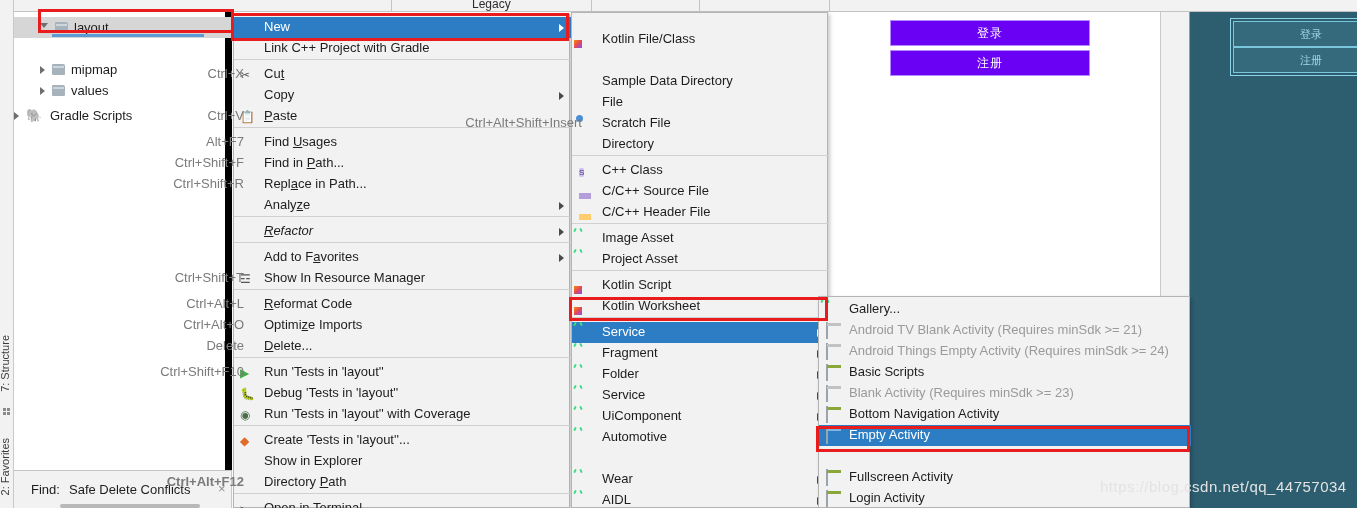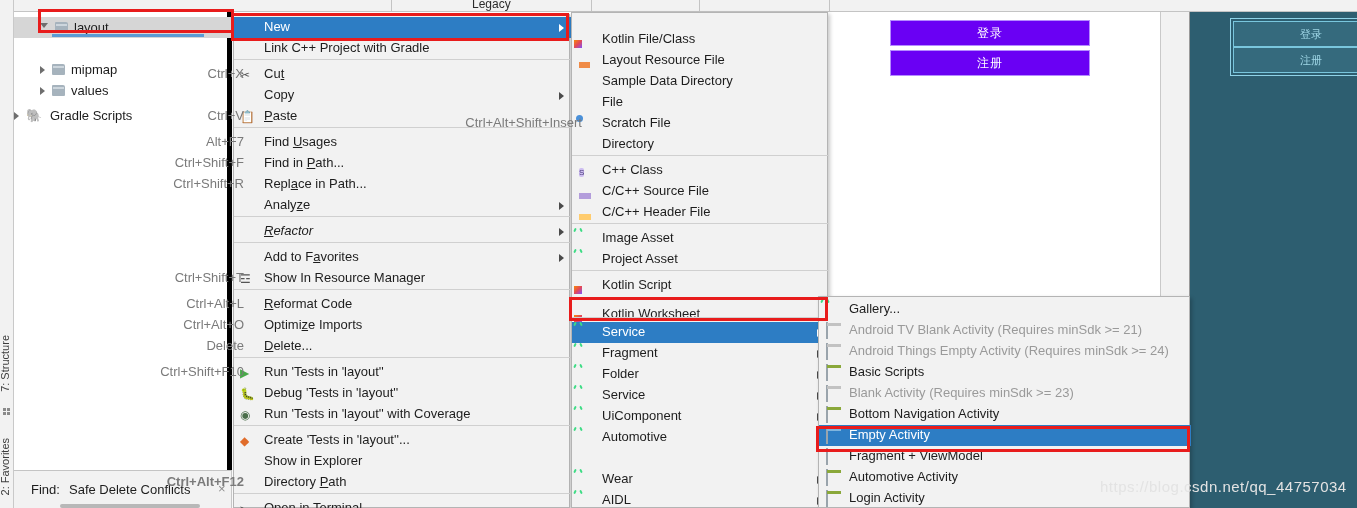--- a/index.html
+++ b/index.html
@@ -32,21 +32,21 @@
   .bp-box.b1{ top:2px; }
   .bp-box.b2{ top:28px; }
   .pane-gap{ position:absolute; left:330px; top:0; width:30px; height:508px; background:#f2f2f2; border-left:1px solid #c9c9c9; border-right:1px solid #9a9a9a; }
 
   
   .top-strip{ position:absolute; left:0; top:0; width:1357px; height:12px; background:#f2f2f2; border-bottom:1px solid #c4c4c4; }
   .top-cell{ position:absolute; top:0; height:12px; border-right:1px solid #c4c4c4; }
   .legacy-label{ position:absolute; left:472px; top:-3px; font-size:12px; color:#2b2b2b; }
 
   
-  .project-tree{ position:absolute; left:0; top:0; width:232px; height:470px; background:#ffffff; border-right:5px solid #000000;text-decoration:underline; }
+  .project-tree{ position:absolute; left:0; top:0; width:232px; height:470px; background:#ffffff; border-right:7px solid #000000;text-decoration:underline; }
   .tree-row{ position:absolute; left:0; width:232px; height:21px; display:flex; align-items:center; font-size:13px; color:#1d1d1d; white-space:nowrap; }
   .tree-row.selected{ background:#d6d6d6; }
   .tri{ width:0;height:0;border-left:5px solid #6e6e6e;border-top:4px solid transparent;border-bottom:4px solid transparent; display:inline-block; }
   .tri.open{ border-left:4px solid transparent;border-right:4px solid transparent;border-top:5px solid #6e6e6e; }
   .folder-ico{ width:13px;height:11px;background:#a6b3bd;border-radius:1px 2px 1px 1px; position:relative; display:inline-block; }
   .folder-ico:after{ content:""; position:absolute; left:1px; top:2px; width:11px; height:2px; background:#cdd6dd; }
   .xml-ico{ width:13px;height:13px;background:#b9c4cc;position:relative;display:inline-block;border-radius:1px;}
   .xml-ico:after{content:"";position:absolute;left:0;bottom:0;width:11px;height:6px;background:#f08b47;}
   .gradle-ico{ display:inline-block;width:18px;height:12px;color:#3d3d3d;font-size:13px;line-height:12px; }
 
@@ -312,24 +312,20 @@
         <span class="ico"><span class="ic-term" style="color:#3a3a3a;font-size:10px;">&gt;_</span></span>
         <span class="lbl">Open in Terminal</span>
       </div>
     </div>
 
   <div class="menu" id="new-menu" style="left:571px;top:12px;width:257px;height:496px;">
       <div class="mi" style="position: absolute; left: 0px; top: 16px; width: 257px;">
         <span class="ico"><span class="ic-kt"></span></span>
         <span class="lbl">Kotlin File/Class</span>
       </div>
-      <div class="mi" style="position: absolute; left: 0px; top: 37px; width: 257px;">
-        <span class="ico"><span class="ic-xmlf"></span></span>
-        <span class="lbl">Layout Resource File</span>
-      </div>
       <div class="mi" style="position: absolute; left: 0px; top: 58px; width: 257px;">
         <span class="ico"><span class="ic-dir"></span></span>
         <span class="lbl">Sample Data Directory</span>
       </div>
       <div class="mi" style="position: absolute; left: 0px; top: 79px; width: 257px;">
         <span class="ico"><span class="ic-file"></span></span>
         <span class="lbl">File</span>
       </div>
       <div class="mi" style="position: absolute; left: 0px; top: 100px; width: 257px;">
         <span class="ico"><span class="ic-scratch"></span></span>
@@ -360,21 +356,21 @@
       </div>
       <div class="mi" style="position: absolute; left: 0px; top: 236px; width: 257px;">
         <span class="ico"><span class="ic-droid"></span></span>
         <span class="lbl">Project Asset</span>
       </div>
       <div class="sep" style="position: absolute; left: 0px; top: 257px; width: 257px; margin: 0px;"></div>
       <div class="mi" style="position: absolute; left: 0px; top: 262px; width: 257px;">
         <span class="ico"><span class="ic-kt"></span></span>
         <span class="lbl">Kotlin Script</span>
       </div>
-      <div class="mi" style="position: absolute; left: 0px; top: 283px; width: 257px; margin-top: 8px;">
+      <div class="mi" style="position: absolute; left: 0px; top: 283px; width: 257px;">
         <span class="ico"><span class="ic-kt"></span></span>
         <span class="lbl">Kotlin Worksheet</span>
       </div>
       <div class="sep" style="position: absolute; left: 0px; top: 304px; width: 257px; margin: 0px;"></div>
       <div class="mi sel" style="position: absolute; left: 0px; top: 309px; width: 257px;">
         <span class="ico"><span class="ic-droid"></span></span>
         <span class="lbl">Service</span>
         <span class="arrow" style="right: 7px;"></span>
       </div>
       <div class="mi" style="position: absolute; left: 0px; top: 330px; width: 257px;">
@@ -436,27 +432,23 @@
         <span class="lbl">Blank Activity (Requires minSdk &gt;= 23)</span>
       </div>
       <div class="mi" style="position: absolute; left: 0px; top: 107px; width: 372px;">
         <span class="ico"><span class="ic-tmpl"></span></span>
         <span class="lbl">Bottom Navigation Activity</span>
       </div>
       <div class="mi sel" style="position: absolute; left: 0px; top: 128px; width: 372px;">
         <span class="ico"><span class="ic-tmpl blue"></span></span>
         <span class="lbl">Empty Activity</span>
       </div>
-      <div class="mi" style="position: absolute; left: 0px; top: 149px; width: 372px;">
-        <span class="ico"><span class="ic-tmpl"></span></span>
-        <span class="lbl">Fragment + ViewModel</span>
-      </div>
       <div class="mi" style="position: absolute; left: 0px; top: 170px; width: 372px;">
         <span class="ico"><span class="ic-tmpl"></span></span>
-        <span class="lbl">Automotive Activity</span>
+        <span class="lbl">Fullscreen Activity</span>
       </div>
       <div class="mi" style="position: absolute; left: 0px; top: 191px; width: 372px;">
         <span class="ico"><span class="ic-tmpl"></span></span>
         <span class="lbl">Login Activity</span>
       </div>
     </div>
 
   <div class="redbox" style="left:38px;top:9px;width:196px;height:24px;"></div>
   <div class="redbox" style="left:231px;top:13px;width:338px;height:28px;"></div>
   <div class="redbox" style="left:569px;top:297px;width:259px;height:24px;"></div>

